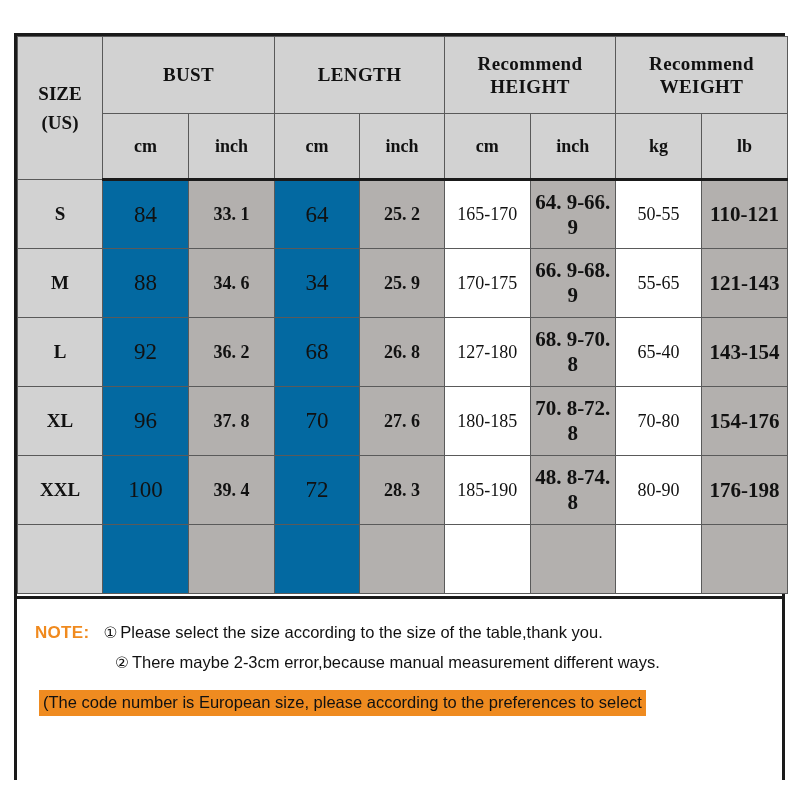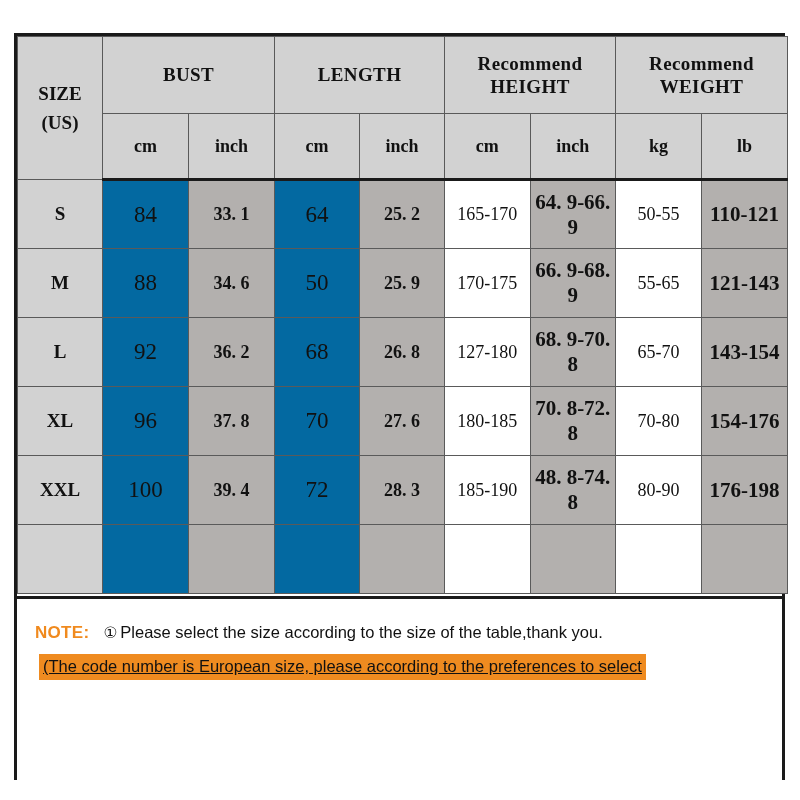--- a/index.html
+++ b/index.html
@@ -161,21 +161,20 @@
   }
   .hl {
     display: inline-block;
     background: #ef8b20;
     color: #111111;
     font-family: "Liberation Sans", sans-serif;
     font-size: 16.5px;
     white-space: nowrap;
     padding: 4px 4px 5px 4px;
     line-height: 1.05;
-    text-decoration: underline;
   }
   .hl-2 { margin-top: 5px; }
 </style>
 </head>
 <body>
 
 <div id="root">
   <div class="frame">
 
     <table class="size-table">
@@ -221,37 +220,37 @@
           <td class="cell-range-white">165-170</td>
           <td class="cell-range-gray">64. 9-66. 9</td>
           <td class="cell-range-white">50-55</td>
           <td class="cell-range-gray">110-121</td>
         </tr>
 
         <tr class="data-row">
           <td class="cell-size">M</td>
           <td class="cell-white">88</td>
           <td class="cell-gray">34. 6</td>
-          <td class="cell-white">50</td>
+          <td class="cell-white">34</td>
           <td class="cell-gray">25. 9</td>
           <td class="cell-range-white">170-175</td>
           <td class="cell-range-gray">66. 9-68. 9</td>
           <td class="cell-range-white">55-65</td>
           <td class="cell-range-gray">121-143</td>
         </tr>
 
         <tr class="data-row">
           <td class="cell-size">L</td>
           <td class="cell-white">92</td>
           <td class="cell-gray">36. 2</td>
           <td class="cell-white">68</td>
           <td class="cell-gray">26. 8</td>
           <td class="cell-range-white">127-180</td>
           <td class="cell-range-gray">68. 9-70. 8</td>
-          <td class="cell-range-white">65-70</td>
+          <td class="cell-range-white">65-40</td>
           <td class="cell-range-gray">143-154</td>
         </tr>
 
         <tr class="data-row">
           <td class="cell-size">XL</td>
           <td class="cell-white">96</td>
           <td class="cell-gray">37. 8</td>
           <td class="cell-white">70</td>
           <td class="cell-gray">27. 6</td>
           <td class="cell-range-white">180-185</td>
@@ -284,20 +283,21 @@
           <td class="cell-range-gray"></td>
         </tr>
       </tbody>
     </table>
 
     <div class="notes">
       <div class="note-row-1">
         <span class="note-label">NOTE:</span>
         <span class="note-line"><span class="circ">①</span><span>Please select the size according to the size of the table,thank you.</span></span>
       </div>
+      <div class="note-row-2 note-line"><span class="circ">②</span><span>There maybe 2-3cm error,because manual measurement different ways.</span></div>
 
       <div class="hl-wrap">
         <div><span class="hl">(The code number is European size, please according to the preferences to select</span></div>
       </div>
     </div>
 
   </div>
 </div>
 
 </body></html>

